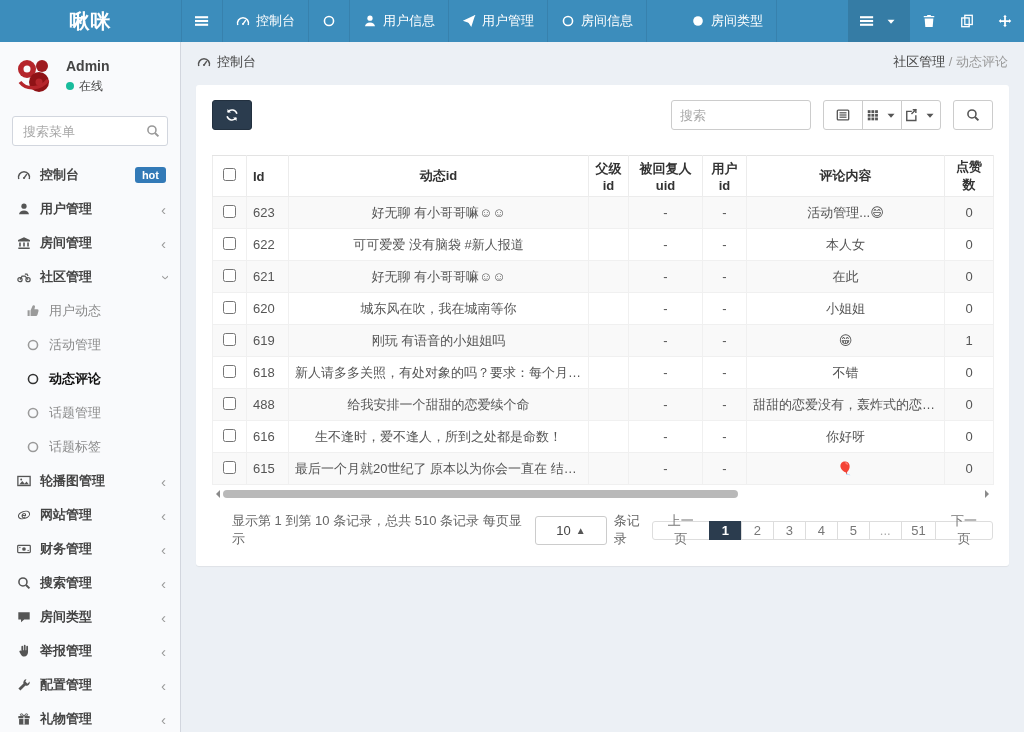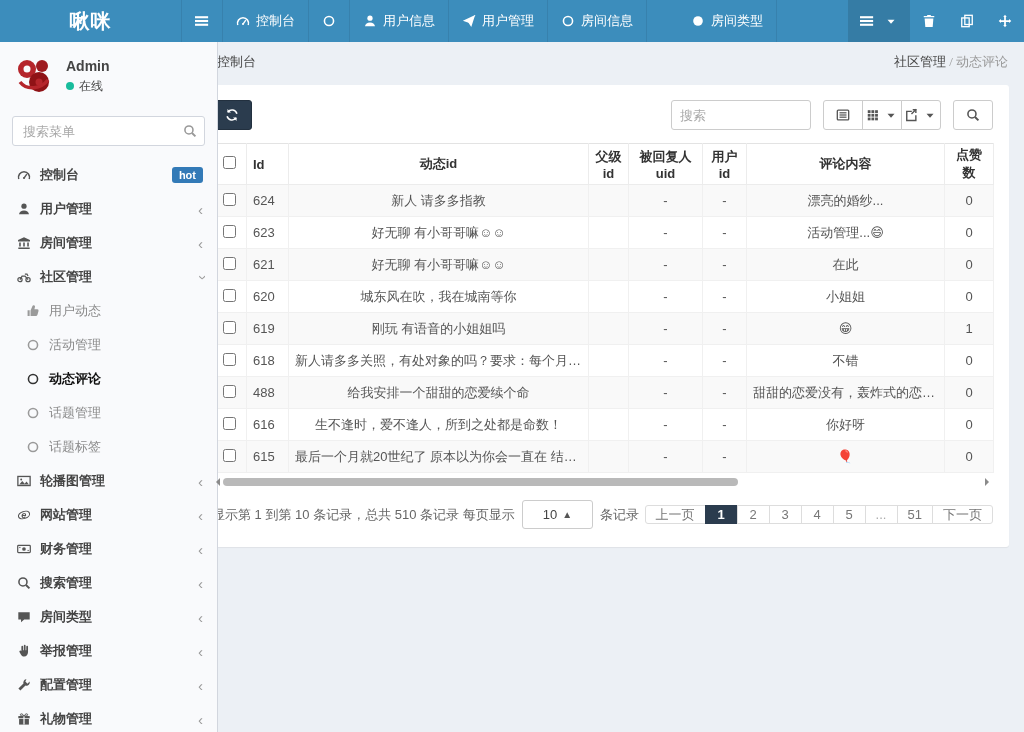--- a/index.html
+++ b/index.html
@@ -14,21 +14,21 @@
   .topnav { display:flex; align-items:stretch; }
   .nav-item { display:flex; align-items:center; gap:6px; padding:0 13px; font-size:13px;
               border-left:1px solid rgba(0,0,0,0.08); cursor:pointer; white-space:nowrap; }
   .nav-item:last-child { border-right:1px solid rgba(0,0,0,0.08);padding-left:44px; }
   .topnav-right { margin-left:auto; display:flex; align-items:stretch; }
   .topnav-right .nav-item { border:none; padding:0 12px; }
   .nav-item.active { background:#357ca5; }
   .caret-dn { margin-left:4px; }
 
   
-  .sidebar { position:absolute; left:0; top:42px; bottom:0; width:218px; background:#f9fafc;
+  .sidebar { position:absolute; left:0; top:42px; bottom:0; width:181px; background:#f9fafc;
              border-right:1px solid #d2d6de; overflow:hidden; }
   .user-panel { display:flex; gap:10px; padding:12px 12px 10px 12px; align-items:center; }
   .avatar { width:44px; height:44px; flex:none; }
   .uname { font-weight:bold; color:#444; font-size:14px; }
   .ustatus { margin-top:4px; color:#444; font-size:12px; display:flex; align-items:center; gap:5px; }
   .dot { width:8px; height:8px; border-radius:50%; background:#18bc9c; display:inline-block; }
   .sidebar-search { position:relative; margin:8px 12px 12px 12px; }
   .sidebar-search input { width:100%; height:30px; border:1px solid #d2d6de; border-radius:3px;
                           padding:0 28px 0 10px; font-size:13px; color:#555; background:#fff;
                           font-family:inherit; outline:none; }
@@ -47,26 +47,26 @@
   .m-sub .icn { width:18px; margin-right:7px; color:#9a9a9a; display:flex; justify-content:center; }
   .m-sub.active { color:#111; font-weight:bold; }
   .m-sub.active .icn { color:#333; }
 
   
   .content { margin-left:181px; height:690px; }
   .breadcrumb-row { display:flex; justify-content:space-between; align-items:center;
                     padding:11px 16px 8px 16px; color:#444; }
   .bc-left { display:flex; align-items:center; gap:6px; }
   .bc-left .icn { color:#555; }
-  .bc-right { color:#444;font-family:Liberation Serif, serif; }
+  .bc-right { color:#444; }
   .bc-right .sep, .bc-right .page { color:#999; }
 
   .card { margin:6px 15px; background:#fff; border-radius:3px; padding:15px 16px 18px 16px;
           box-shadow:0 1px 1px rgba(0,0,0,0.06); }
-  .card-toolbar { display:flex; align-items:center; margin-bottom:13px; }
+  .card-toolbar { display:flex; align-items:center; margin-bottom:25px; }
   .btn { display:inline-flex; align-items:center; justify-content:center; gap:4px;
          height:30px; background:#fff; border:1px solid #ccc; color:#555; cursor:pointer;
          font-size:13px; font-family:inherit; }
   .btn-refresh { width:40px; background:#2b3c4e; border-color:#22303f; color:#fff; border-radius:3px; }
   .toolbar-right { margin-left:auto; display:flex; align-items:center; }
   .tb-search { width:140px; height:30px; border:1px solid #ccc; border-radius:3px; padding:0 8px;
                font-size:13px; color:#555; font-family:inherit; outline:none; }
   .tb-search::placeholder { color:#a7a7a7; }
   .btn-group { display:flex; margin-left:12px; }
   .btn-group .btn { min-width:40px; margin-left:-1px; }
@@ -83,21 +83,21 @@
   .grid th.c-id, .grid td.c-id { text-align:left; }
   .grid input[type=checkbox] { width:13px; height:13px; }
 
   .hscroll { position:relative; height:12px; margin-top:3px; }
   .hscroll .thumb { position:absolute; left:11px; top:2px; width:66%; height:8px;
                     background:#b9b9b9; border-radius:4px; }
   .hscroll .arr { position:absolute; top:2px; width:0; height:0; border:4px solid transparent; }
   .hscroll .arr.l { left:0; border-right-color:#8a8a8a; }
   .hscroll .arr.r { right:0; border-left-color:#8a8a8a; }
 
-  .page-row { display:flex; align-items:center; margin-top:12px; color:#666; }
+  .page-row { display:flex; align-items:center; margin-top:12px; color:#666;margin-left:20px; }
   .psize { display:inline-flex; align-items:center; gap:5px; height:29px; padding:0 20px;
            border:1px solid #ccc; border-radius:3px; background:#fff; color:#444; margin:0 7px;
            cursor:pointer; font-family:inherit; font-size:13px; }
   .psize .up { font-size:10px; color:#555; }
   .pager { margin-left:auto; display:flex; }
   .pg { min-width:33px; height:19px; padding:0 10px; display:flex; align-items:center;
         justify-content:center; background:#fff; border:1px solid #ddd; color:#777;
         margin-left:-1px; cursor:pointer; font-family:inherit; font-size:13px; }
   .pg:first-child { border-radius:3px 0 0 3px; margin-left:0; }
   .pg:last-child { border-radius:0 3px 3px 0; }
@@ -542,36 +542,36 @@
               <th>父级id</th>
               <th>被回复人uid</th>
               <th>用户id</th>
               <th>评论内容</th>
               <th>点赞数</th>
             </tr>
           </thead>
         <tbody id="tbody">
             <tr>
               <td><input type="checkbox" style=""></td>
-              <td class="c-id">624</td>
-              <td>新人 请多多指教</td>
-              <td></td>
-              <td>-</td>
-              <td>-</td>
-              <td>漂亮的婚纱...</td>
-              <td>0</td>
-            </tr>
-            <tr>
-              <td><input type="checkbox" style=""></td>
               <td class="c-id">623</td>
               <td>好无聊 有小哥哥嘛☺☺</td>
               <td></td>
               <td>-</td>
               <td>-</td>
               <td>活动管理...😄</td>
+              <td>0</td>
+            </tr>
+            <tr>
+              <td><input type="checkbox" style=""></td>
+              <td class="c-id">622</td>
+              <td>可可爱爱 没有脑袋 #新人报道</td>
+              <td></td>
+              <td>-</td>
+              <td>-</td>
+              <td>本人女</td>
               <td>0</td>
             </tr>
             <tr>
               <td><input type="checkbox" style=""></td>
               <td class="c-id">621</td>
               <td>好无聊 有小哥哥嘛☺☺</td>
               <td></td>
               <td>-</td>
               <td>-</td>
               <td>在此</td>

